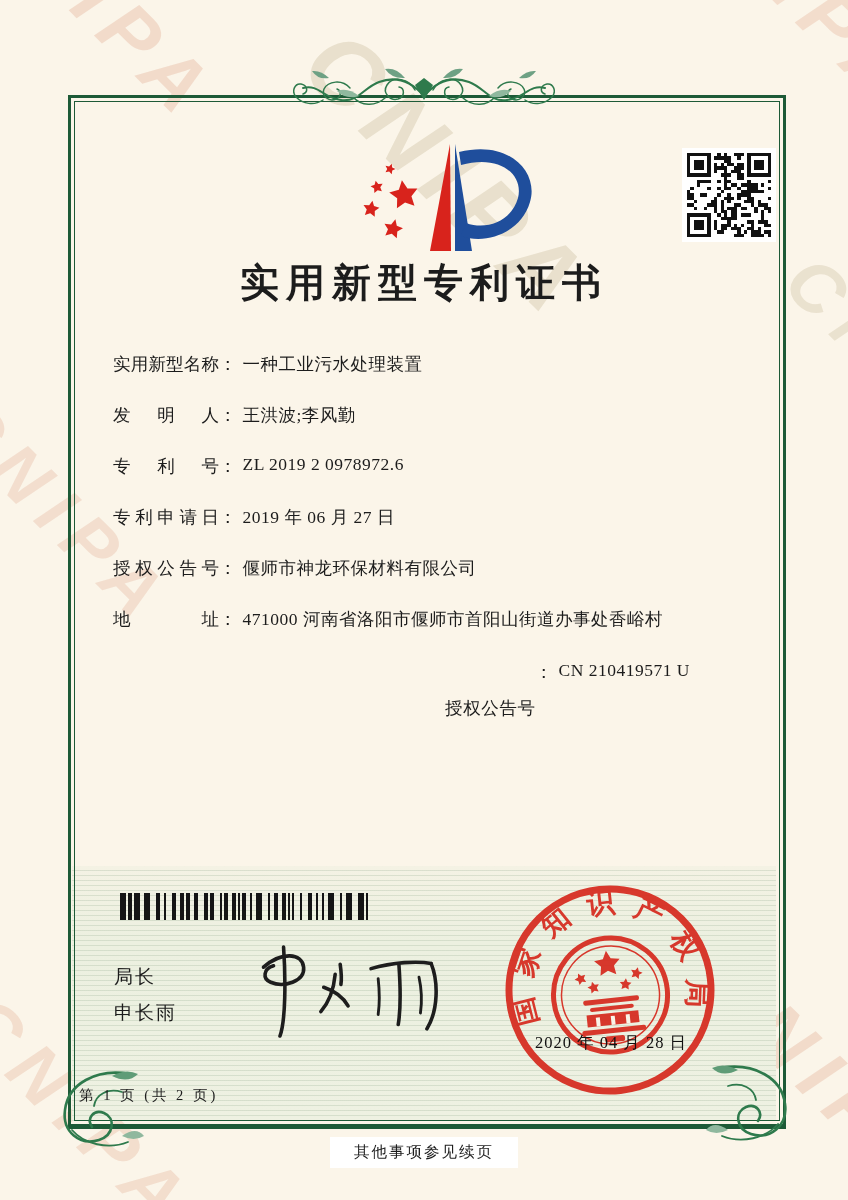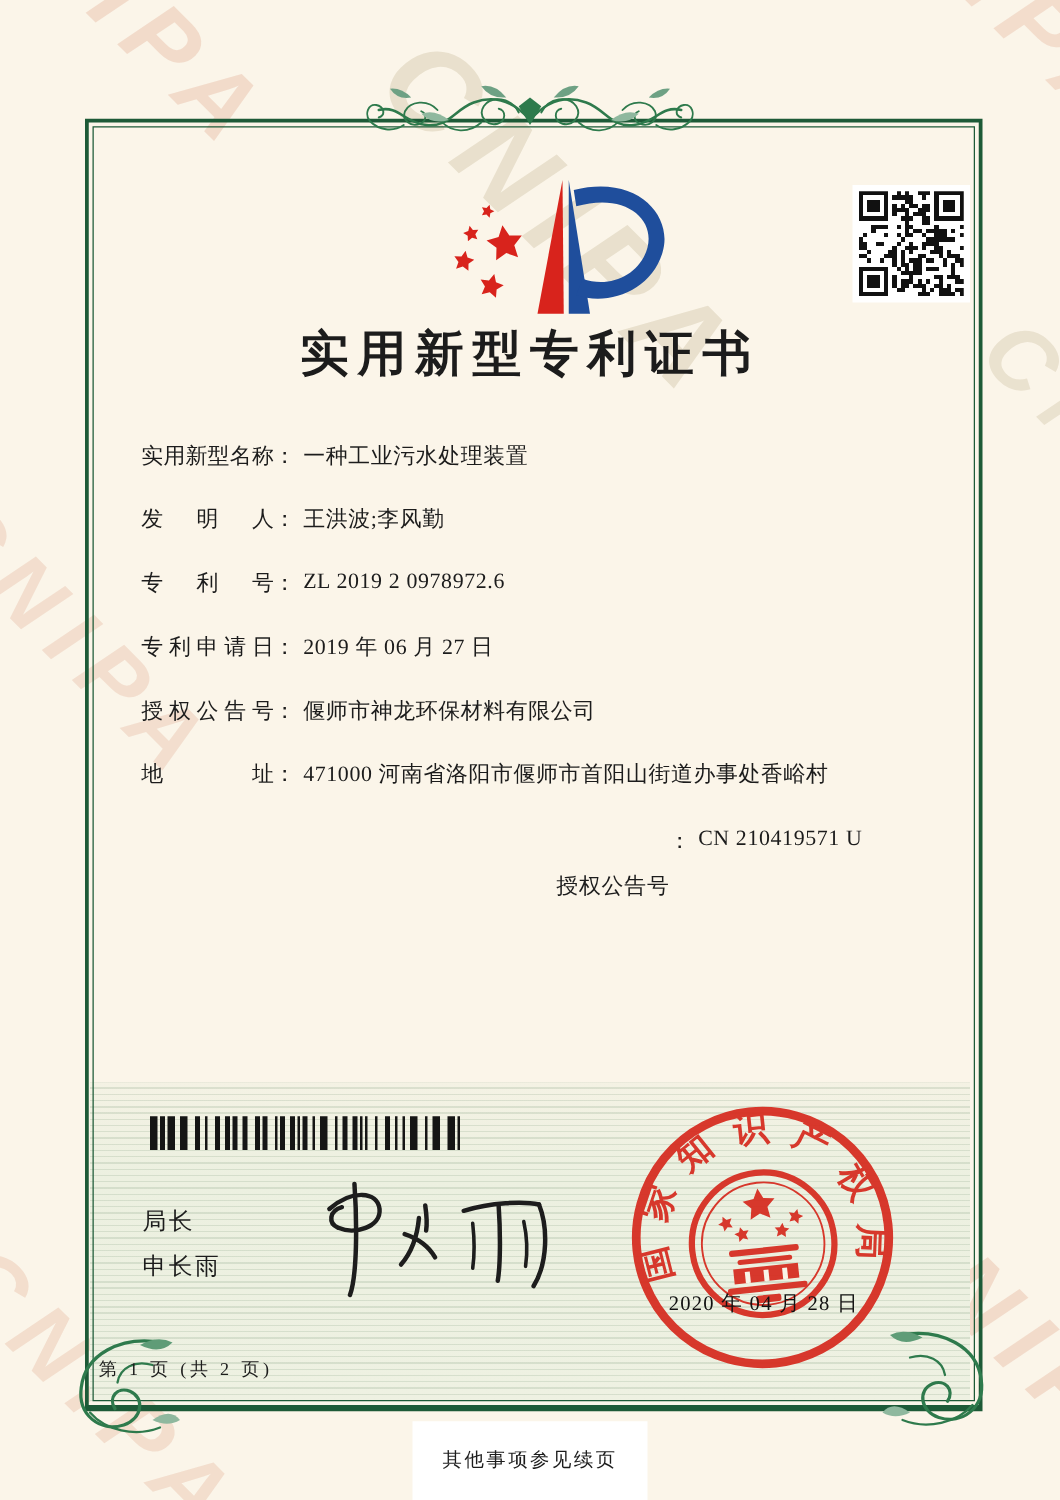--- a/index.html
+++ b/index.html
@@ -56,21 +56,21 @@
   .barcode{ position:absolute; left:120px; top:893px; width:262px; height:27px; z-index:5; display:flex; align-items:stretch; }
   .barcode .bar{ height:100%; }
   .sig-title{ position:absolute; left:114px; top:964px; z-index:5; font-size:19px; font-family:"Liberation Sans","DejaVu Sans",sans-serif; letter-spacing:2px;}
   .sig-name{ position:absolute; left:114px; top:1000px; z-index:5; font-size:19px; font-family:Liberation Sans, sans-serif; letter-spacing:2px;}
   .signature{ position:absolute; left:242px; top:942px; width:215px; height:102px; z-index:5; }
   .seal{ position:absolute; left:500px; top:880px; width:220px; height:220px; z-index:6; transform:rotate(-6deg); opacity:.92; }
   .seal-date{ position:absolute; left:505px; top:1032px; width:212px; z-index:7; text-align:center; font-size:16.5px; letter-spacing:1px; color:#111; }
   .page-num{ position:absolute; left:79px; top:1086px; width:712px; z-index:5; font-size:14.5px; letter-spacing:3px; }
   .footnote{
     position:absolute; left:50%; top:1137px; transform:translateX(-50%); z-index:5;
-    background:#ffffff; padding:21px 24px; font-size:15.5px; letter-spacing:2px; white-space:nowrap;text-align:right;
+    background:#ffffff; padding:5px 24px; font-size:15.5px; letter-spacing:2px; white-space:nowrap;text-align:right;
   }
 </style>
 </head>
 <body>
 
 <div class="page">
 
   <div class="wm" style="left:-58px; top:-46px; font-size:78px; color:rgba(222,160,132,.30);">CNIPA</div>
   <div class="wm" style="left:640px; top:-60px; font-size:80px; color:rgba(224,166,140,.30);">CNIPA</div>
   <div class="wm" style="left:268px; top:120px; font-size:96px; color:rgba(168,148,104,.22);">CNIPA</div>

